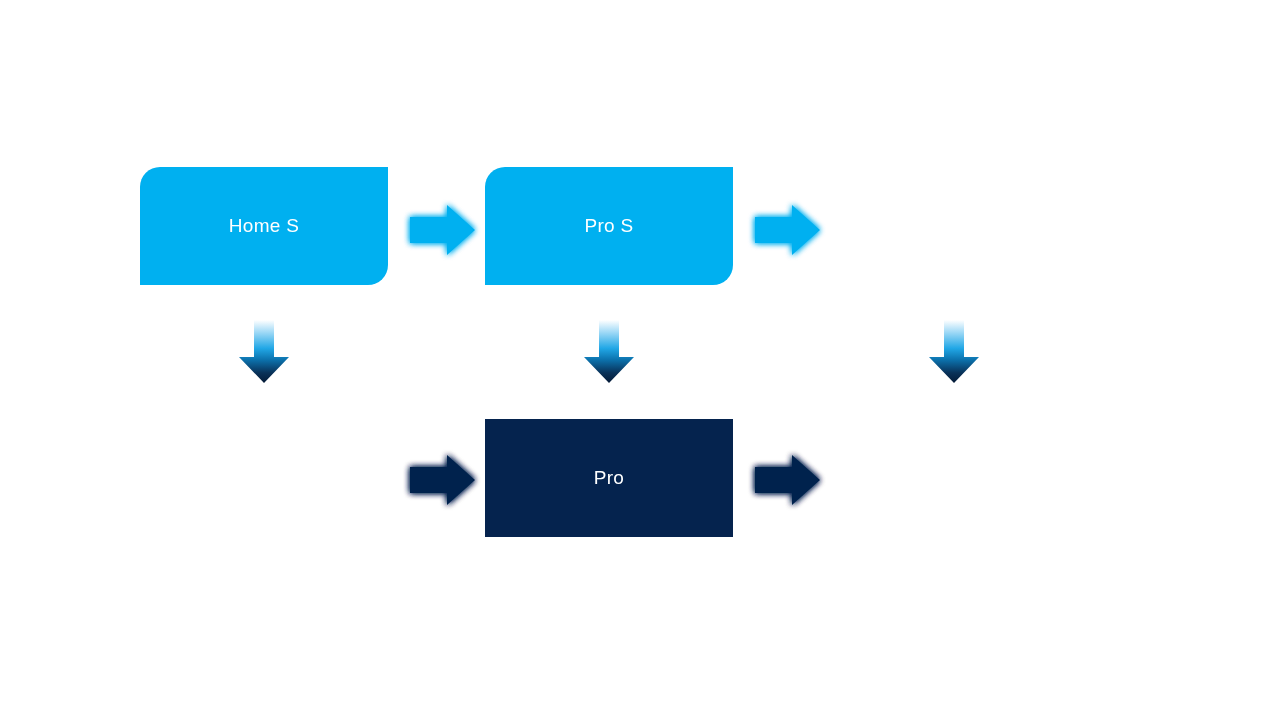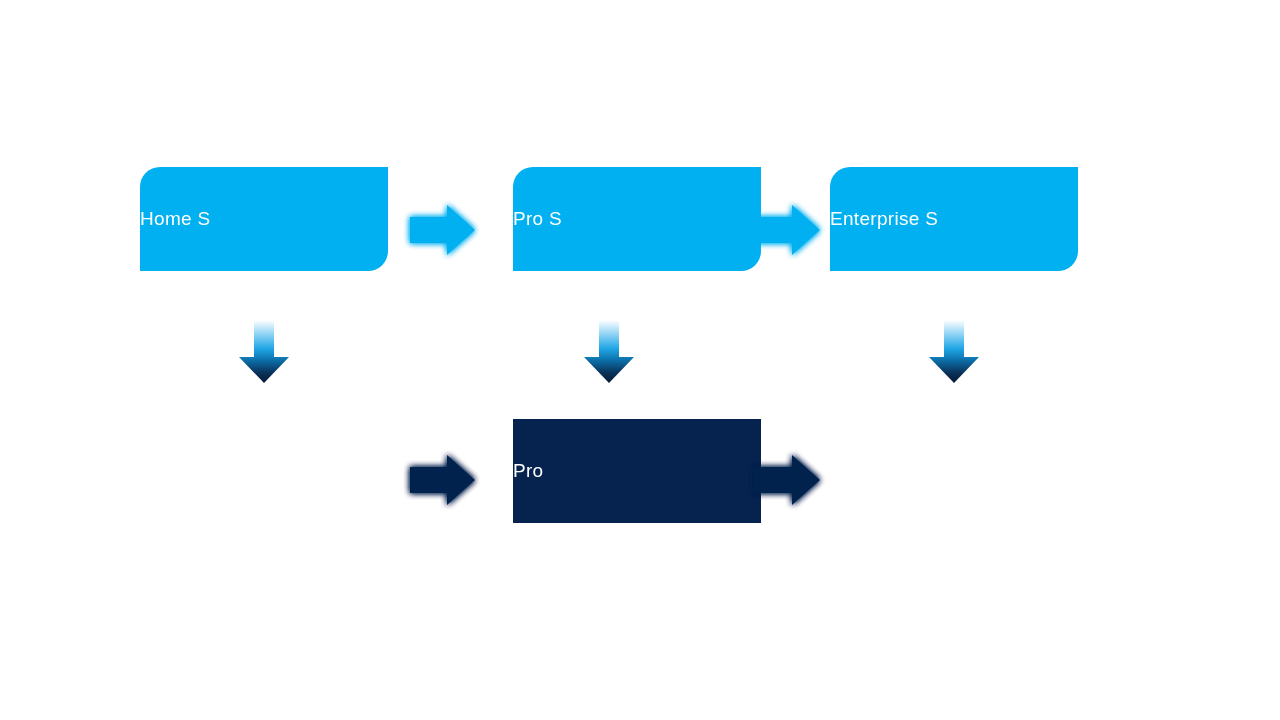--- a/index.html
+++ b/index.html
@@ -11,36 +11,36 @@
   .stage {
     position: relative;
     width: 1280px;
     height: 720px;
     background: #FFFFFF;
     overflow: hidden;
   }
   .node {
     position: absolute;
     width: 248px;
-    height: 104px;
+    height: 118px;
     display: flex;
     align-items: center;
-    justify-content: flex-start;
+    justify-content: center;
   }
   .node-top {
     background: #00B0F0;
     border-radius: 20px 0 20px 0;
     top: 167px;
   }
   .node-bottom {
     background: #05234E;
     top: 419px;
   }
   .col-1 { left: 140px; }
-  .col-2 { left: 485px; margin-left: 28px; }
+  .col-2 { left: 485px; }
   .col-3 { left: 830px; }
   .node-label {
     color: #FFFFFF;
     font-size: 19px;
     font-weight: 400;
     letter-spacing: 0.3px;
     white-space: nowrap;
   }
   svg.arrow {
     position: absolute;
@@ -82,23 +82,20 @@
       </filter>
     </defs>
   </svg>
 
   <div class="node node-top col-1">
     <span class="node-label">Home S</span>
   </div>
   <div class="node node-top col-2">
     <span class="node-label">Pro S</span>
   </div>
-  <div class="node node-top col-3">
-    <span class="node-label">Enterprise S</span>
-  </div>
 
   <div class="node node-bottom col-2">
     <span class="node-label">Pro</span>
   </div>
 
   <svg class="arrow arrow-right ar-top ar-x1" viewBox="0 0 65 50">
     <polygon points="0,12 37,12 37,0 65,25 37,50 37,38 0,38" filter="url(#glowSoft)" fill="#00B0F0"></polygon>
   </svg>
   <svg class="arrow arrow-right ar-top ar-x2" viewBox="0 0 65 50">
     <polygon points="0,12 37,12 37,0 65,25 37,50 37,38 0,38" filter="url(#glowSoft)" fill="#00B0F0"></polygon>

